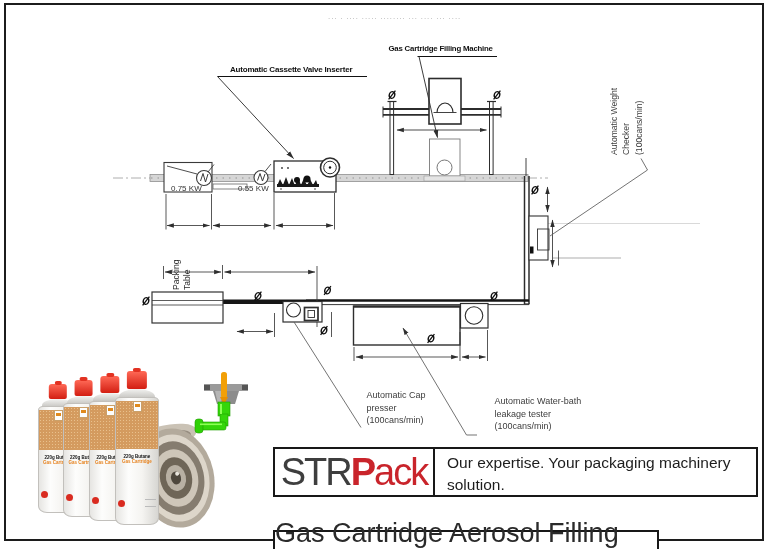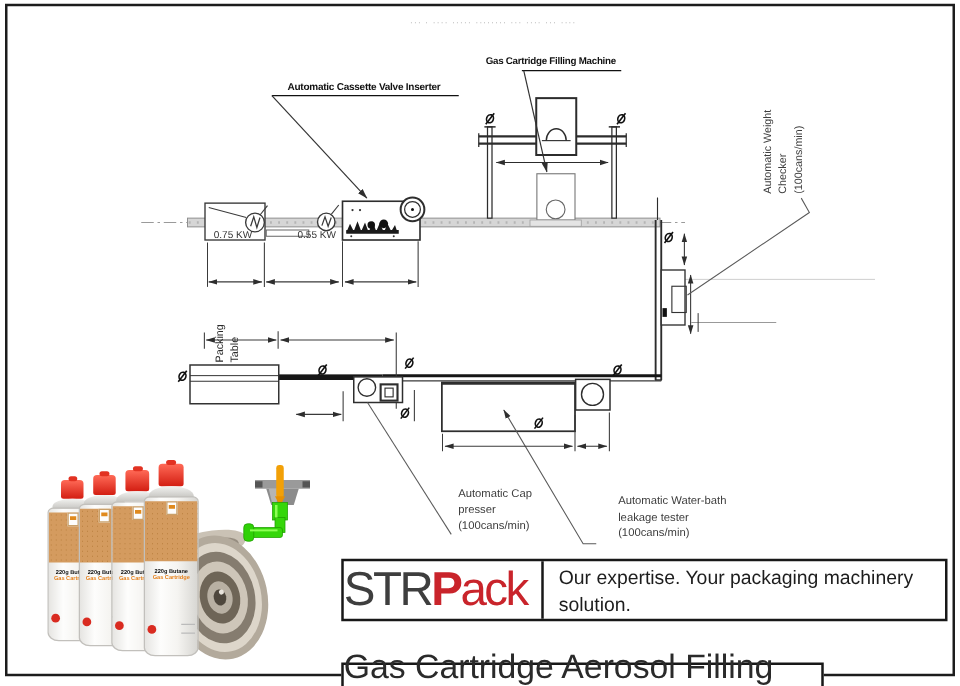--- a/index.html
+++ b/index.html
@@ -38,21 +38,21 @@
         line-height:1.2;}
   .can .t-text{font-size:4.5px;font-weight:bold;text-align:center;color:#e6821e;line-height:1.2;}
   .can .badge{position:absolute;left:3px;bottom:12%;width:7px;height:7px;background:#d92b20;
         border-radius:50%;}
   .can .fine-print{position:absolute;right:3px;bottom:12%;width:11px;height:6px;
         border-top:1px solid #bbb;border-bottom:1px solid #bbb;}
   
   .logo-box{position:absolute;left:273px;top:447px;width:485px;height:50px;border:2px solid #181818;
         display:flex;background:#fff;box-sizing:border-box;}
   .logo-cell{width:158px;border-right:2px solid #181818;display:flex;align-items:center;
-        justify-content:flex-start;}
+        justify-content:center;}
   .logo-text{font-size:38px;line-height:1;letter-spacing:-2px;white-space:nowrap;}
   .logo-str{color:#3e3e3e;font-weight:400;}
   .logo-p{color:#c9242b;font-weight:700;}
   .logo-ack{color:#c9242b;font-weight:400;}
   .info-cell{flex:1;padding:3px 0 0 12px;font-size:15.5px;color:#1d1d1d;line-height:1.4;}
   .title-box{position:absolute;left:273px;top:502px;width:386px;height:37px;border:2px solid #181818;
         display:flex;align-items:center;justify-content:center;font-size:27px;color:#2a2a2a;
         background:#fff;box-sizing:border-box;margin-top:28px;}
 </style>
 </head>

